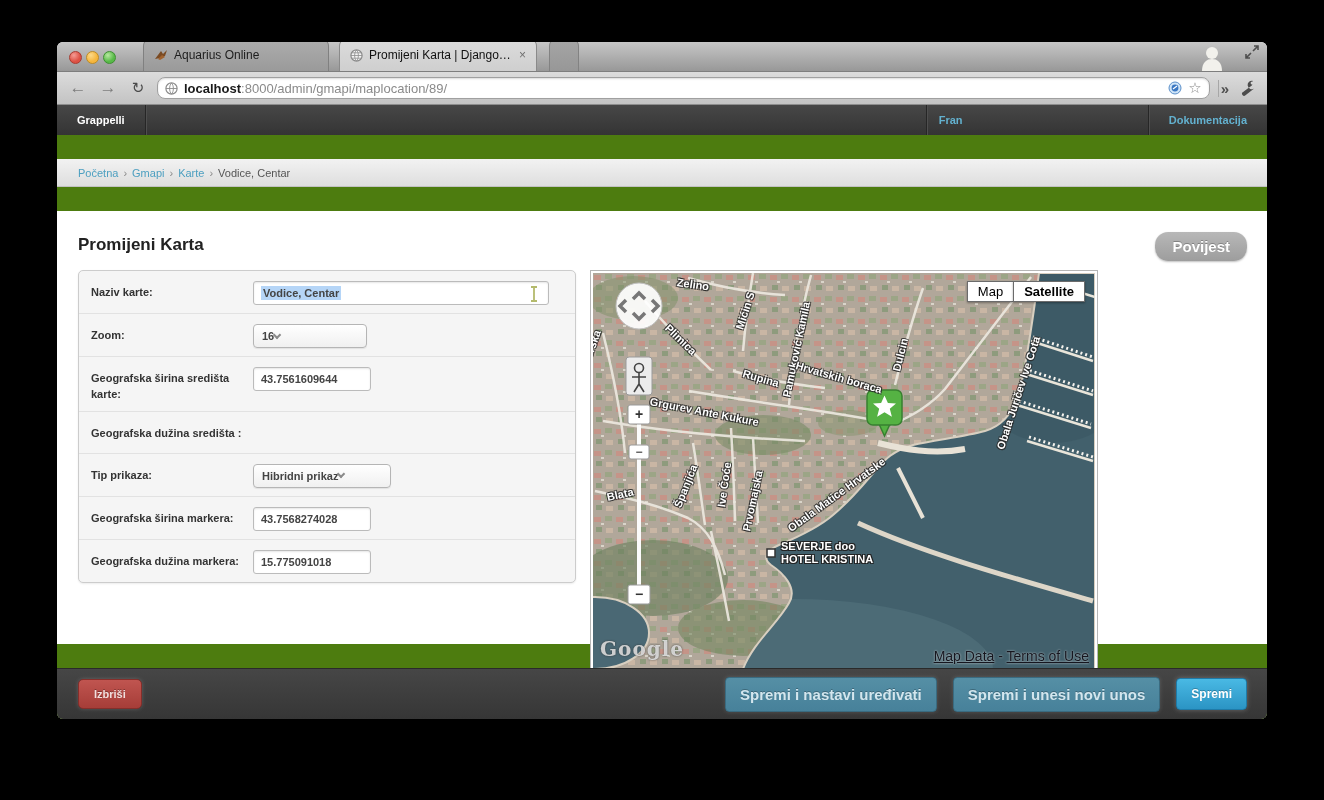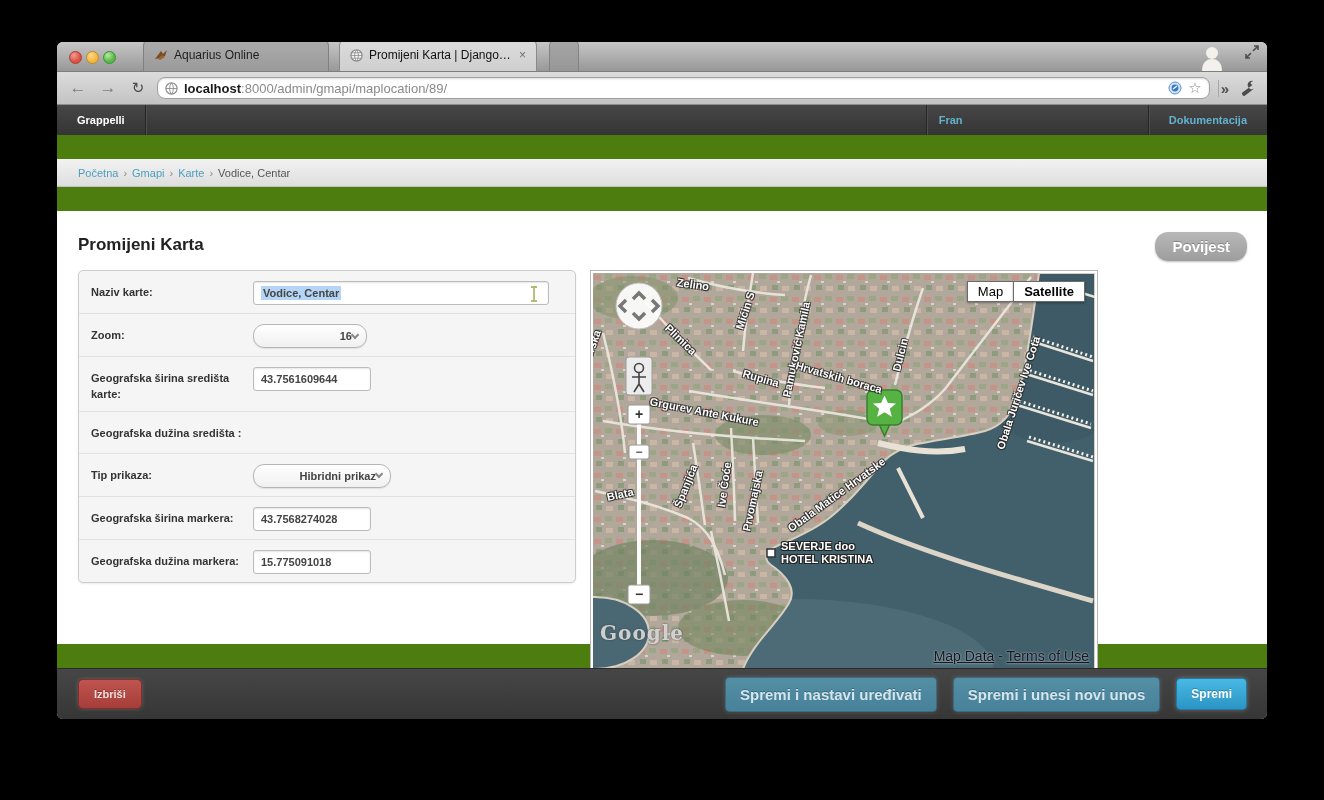--- a/index.html
+++ b/index.html
@@ -67,42 +67,42 @@
   .row:first-child { border-top:none; }
   .lbl { width:162px; font-size:11px; font-weight:bold; color:#333; line-height:1.45; padding-top:4px; }
   .fld { flex:1; position:relative; }
   .text-input { position:relative; height:24px; background:#fff; border:1px solid #bbb; border-radius:3px;
                 box-shadow:inset 0 1px 2px rgba(0,0,0,.1); display:flex; align-items:center; padding:0 7px;
                 font-size:11px; font-weight:bold; color:#444; }
   .w-name { width:296px; }
   .w-num { width:118px; }
   .sel-text { background:#b5d5f7; padding:1px 2px; }
   .ibeam { position:absolute; right:8px; top:4px; }
-  .select { height:24px; background:linear-gradient(#fff,#f0f0f0); border:1px solid #b5b5b5; border-radius:11px;
-            display:flex; align-items:center; justify-content:flex-end; padding:0 8px;
+  .select { height:24px; background:linear-gradient(#fff,#f0f0f0); border:1px solid #b5b5b5; border-radius:4px;
+            display:flex; align-items:center; justify-content:flex-start; padding:0 8px;
             font-size:11px; font-weight:bold; color:#444; box-shadow:0 1px 1px rgba(0,0,0,.08); }
   .w-zoom { width:114px; } .w-tip { width:138px; }
   .chev { width:6px; height:6px; border-right:2px solid #8a8a8a; border-bottom:2px solid #8a8a8a;
           transform:rotate(45deg); margin-top:-3px; }
 
   
   .map-frame { position:absolute; left:533px; top:59px; width:508px; height:402px; background:#fff;
                border:1px solid #b6b6b6; padding:2px; }
   .map-canvas { position:relative; width:502px; height:396px; overflow:hidden; background:#b1a79a; }
   .map-canvas svg { position:absolute; left:0; top:0; }
   .sl { position:absolute; font-size:11px; font-weight:bold; color:#fff; white-space:nowrap; transform-origin:left center;
         text-shadow:-1px -1px 0 rgba(40,40,40,.8), 1px -1px 0 rgba(40,40,40,.8), -1px 1px 0 rgba(40,40,40,.8), 1px 1px 0 rgba(40,40,40,.8); }
   .poi-label { position:absolute; left:188px; top:267px; font-size:11px; font-weight:bold; color:#fff; line-height:13px;
         text-shadow:-1px -1px 0 #222, 1px -1px 0 #222, -1px 1px 0 #222, 1px 1px 0 #222; }
   .maptype { position:absolute; top:8px; right:10px; display:flex; }
   .mt-btn { background:#fff; border:1px solid #6b6b6b; padding:2px 10px; font-size:13px; color:#000;
             box-shadow:0 1px 2px rgba(0,0,0,.35); }
   .mt-map { border-right:none; }
   .mt-sat { font-weight:bold; }
-  .glogo { position:absolute; left:7px; bottom:24px; font-family:"DejaVu Serif", serif; font-size:20px; font-weight:bold;
+  .glogo { position:absolute; left:7px; bottom:8px; font-family:"DejaVu Serif", serif; font-size:20px; font-weight:bold;
            color:rgba(242,242,242,.8); text-shadow:0 0 2px rgba(50,50,50,.9); letter-spacing:1px; }
   .attribution { position:absolute; right:6px; bottom:5px; font-size:14px; color:#16161f;
                  text-shadow:0 0 2px rgba(255,255,255,.7); }
   .attribution span.link { text-decoration:underline; }
 
   
   .footer { height:51px; background:linear-gradient(#464646,#363636); border-top:1px solid #2a2a2a;
             position:relative; display:flex; align-items:center; }
   .del-btn { position:absolute; left:21px; padding:8px 15px; border-radius:5px; font-size:11px; font-weight:bold;
              color:#f3dedd; background:linear-gradient(#c05550,#a63d38); border:1px solid #842f2b;

